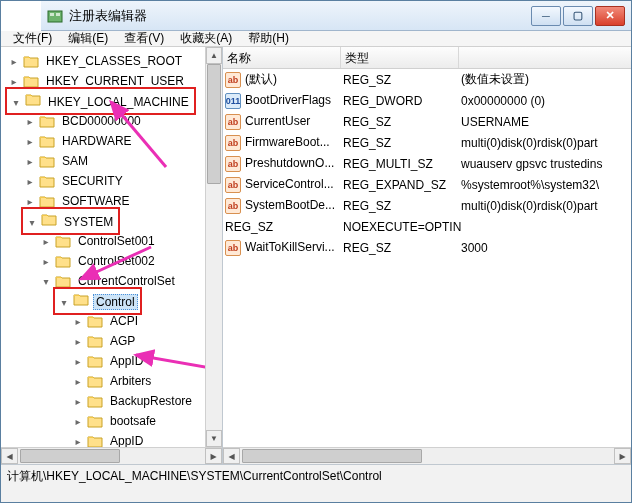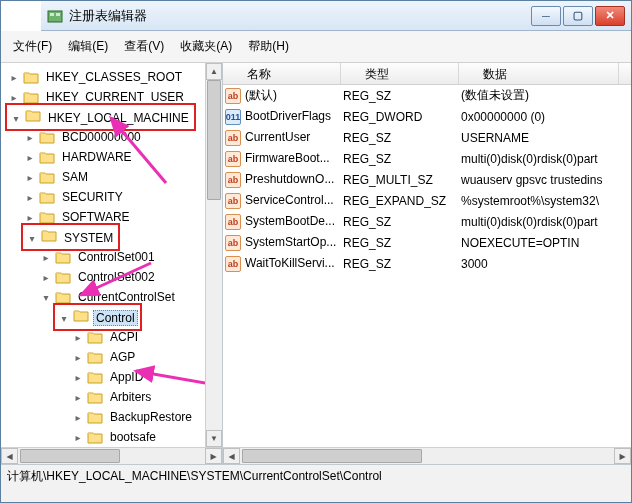--- a/index.html
+++ b/index.html
@@ -4,21 +4,21 @@
 <style>
   * { box-sizing: border-box; margin: 0; padding: 0; font-family: "Microsoft YaHei", Tahoma, sans-serif; font-size: 12px; }
   body { background: #fff; }
   .window { width: 632px; height: 503px; border: 1px solid #5a7fa0; display: flex; flex-direction: column; position: relative; }
   .titlebar { height: 30px; background: linear-gradient(#eef4fb, #d7e6f5); border-bottom: 1px solid #a0b5cc; display: flex; align-items: center; padding: 0 6px; margin-left: 40px; }
   .titlebar .icon { width: 16px; height: 16px; margin-right: 6px; display: inline-flex; align-items: center; justify-content: center; }
   .titlebar .title { flex: 1; color: #000; font-size: 13px; }
   .win-btns { display: flex; gap: 2px; }
   .win-btn { width: 30px; height: 20px; border: 1px solid #6a8bb0; border-radius: 2px; background: linear-gradient(#f3f8fe,#cfe0f2); display: flex; align-items: center; justify-content: center; color: #3a5a7a; font-weight: bold; font-size: 11px; }
   .win-btn.close { background: linear-gradient(#f18a7a,#d9402c); border-color: #a83020; color: #fff; }
-  .menubar { height: 32px; background: #f5f5f5; border-bottom: 1px solid #d0d0d0; display: flex; align-items: center; padding: 0 4px; }
+  .menubar { height: 16px; background: #f5f5f5; border-bottom: 1px solid #d0d0d0; display: flex; align-items: center; padding: 0 4px; }
   .menubar .menu-item { padding: 3px 8px; cursor: default; }
   .content { flex: 1; display: flex; min-height: 0; }
   .tree-pane { width: 222px; border-right: 1px solid #c0c8d0; display: flex; flex-direction: column; position: relative; background: #fff; }
   .tree-scroll { flex: 1; overflow: hidden; position: relative; }
   .tree { padding: 4px 0 0 2px; }
   .tree-row { display: flex; align-items: center; height: 20px; white-space: nowrap; }
   .expander { width: 14px; height: 14px; margin-right: 2px; display: inline-flex; align-items: center; justify-content: center; color: #6a6a6a; font-size: 10px; cursor: default; }
   .folder-icon { width: 16px; height: 14px; margin-right: 4px; }
   .folder-icon svg { width: 16px; height: 14px; }
   .tree-label { padding: 1px 3px; }
@@ -27,21 +27,21 @@
   .vscroll { width: 17px; background: #e9e9e9; border-left: 1px solid #d0d0d0; display: flex; flex-direction: column; }
   .vscroll .arrow { height: 17px; background: #f0f0f0; border: 1px solid #c0c0c0; display: flex; align-items: center; justify-content: center; font-size: 8px; color: #555; }
   .vscroll .track { flex: 1; background: #efefef; position: relative; }
   .vscroll .thumb { position: absolute; left: 1px; right: 1px; top: 0; height: 120px; background: #cfcfcf; border: 1px solid #a8a8a8; border-radius: 1px; }
   .hscroll { height: 17px; background: #e9e9e9; border-top: 1px solid #d0d0d0; display: flex; }
   .hscroll .arrow { width: 17px; background: #f0f0f0; border: 1px solid #c0c0c0; display: flex; align-items: center; justify-content: center; font-size: 8px; color: #555; }
   .hscroll .track { flex: 1; background: #efefef; position: relative; }
   .hscroll .thumb { position: absolute; top: 1px; bottom: 1px; left: 2px; width: 100px; background: #cfcfcf; border: 1px solid #a8a8a8; border-radius: 1px; }
   .list-pane { flex: 1; display: flex; flex-direction: column; background: #fff; }
   .list-header { height: 22px; background: linear-gradient(#fdfdfd,#ececec); border-bottom: 1px solid #d0d0d0; display: flex; }
-  .list-header .col { padding: 3px 24px; border-right: 1px solid #d8d8d8; }
+  .list-header .col { padding: 3px 4px; border-right: 1px solid #d8d8d8; }
   .list-body { flex: 1; overflow: hidden; }
   .list-row { display: flex; height: 21px; align-items: center; }
   .list-row .cell { padding: 0 2px; overflow: hidden; text-overflow: ellipsis; white-space: nowrap; }
   .val-icon { width: 16px; height: 16px; margin-right: 4px; display: inline-flex; align-items: center; justify-content: center; font-size: 9px; font-weight: bold; border: 1px solid; border-radius: 2px; }
   .val-icon.str { background: #ffe9d6; border-color: #d89050; color: #c04020; }
   .val-icon.bin { background: #dcecfa; border-color: #6090c0; color: #2050a0; }
   .col-name { width: 118px; }
   .col-type { width: 118px; }
   .col-data { width: 160px; }
   .statusbar { height: 38px; border-top: 1px solid #c0c8d0; background: #f2f2f2; padding: 3px 6px; font-size: 12px; white-space: nowrap; overflow: hidden; }
@@ -264,21 +264,20 @@
             <div class="thumb"></div>
           </div>
         <div class="arrow">▶</div>
       </div>
     </div>
 
     <div class="list-pane">
       <div class="list-header">
         <div class="col col-name">名称</div>
         <div class="col col-type">类型</div>
-        <div class="col col-data">数据</div>
       </div>
       <div class="list-body" id="list-body">
           <div class="list-row">
     <div class="cell col-name"><span class="val-icon str">ab</span>(默认)</div>
     <div class="cell col-type">REG_SZ</div>
     <div class="cell col-data">(数值未设置)</div>
   </div>
           <div class="list-row">
     <div class="cell col-name"><span class="val-icon bin">011</span>BootDriverFlags</div>
     <div class="cell col-type">REG_DWORD</div>
@@ -303,21 +302,20 @@
     <div class="cell col-name"><span class="val-icon str">ab</span>ServiceControl...</div>
     <div class="cell col-type">REG_EXPAND_SZ</div>
     <div class="cell col-data">%systemroot%\system32\</div>
   </div>
           <div class="list-row">
     <div class="cell col-name"><span class="val-icon str">ab</span>SystemBootDe...</div>
     <div class="cell col-type">REG_SZ</div>
     <div class="cell col-data">multi(0)disk(0)rdisk(0)part</div>
   </div>
           <div class="list-row">
-    <div class="cell col-name"><span class="val-icon str">ab</span>SystemStartOp...</div>
     <div class="cell col-type">REG_SZ</div>
     <div class="cell col-data"> NOEXECUTE=OPTIN</div>
   </div>
           <div class="list-row">
     <div class="cell col-name"><span class="val-icon str">ab</span>WaitToKillServi...</div>
     <div class="cell col-type">REG_SZ</div>
     <div class="cell col-data">3000</div>
   </div>
         </div>
       <div class="hscroll">

